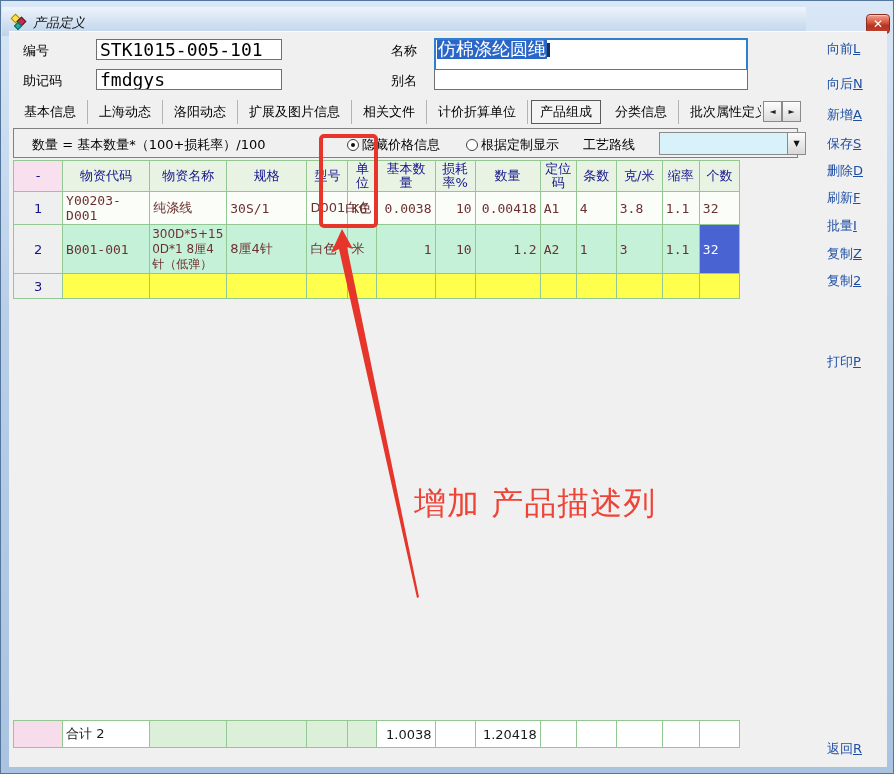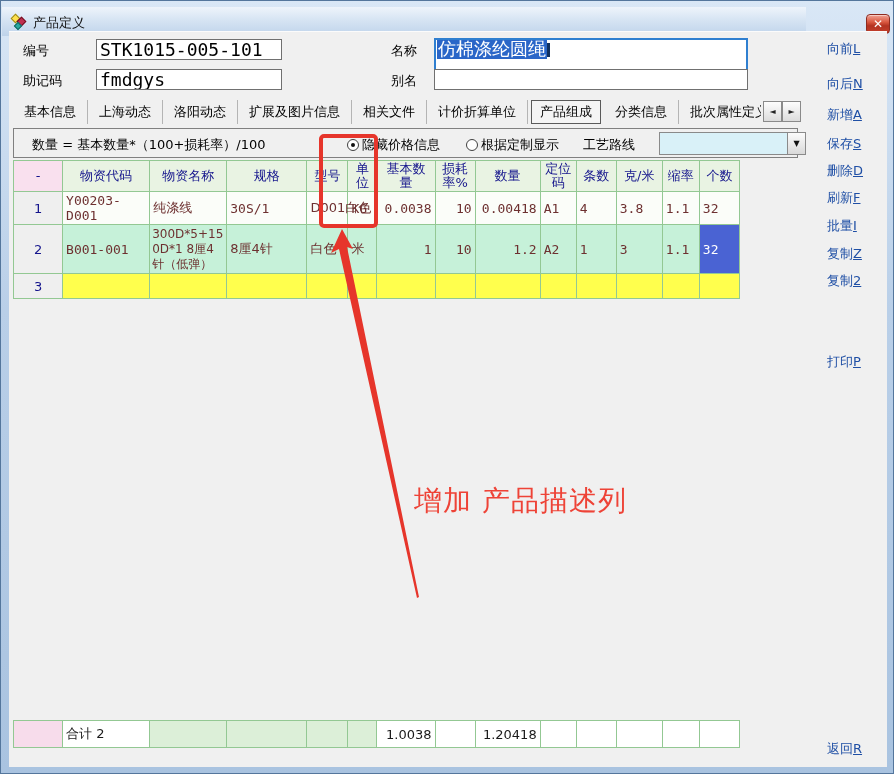--- a/index.html
+++ b/index.html
@@ -6,21 +6,21 @@
   html,body { background:#888; }
   body { font-family:"DejaVu Sans", sans-serif; }
 
   .window {
     position:relative; width:894px; height:774px;
     background:linear-gradient(180deg,#d9e7f6 0%,#b9cfe8 40%,#a9c3e0 100%);
     border:1px solid #54769c; overflow:hidden;
     font-size:13px; color:#000;
   }
   .titlebar { position:absolute; left:1px; top:6px; width:804px; height:29px;
-    background:linear-gradient(180deg,#eef4fb 0%,#d6e4f3 45%,#bed3ea 100%); }
+    background:linear-gradient(180deg,#eef4fb 0%,#d6e4f3 45%,#bed3ea 100%);font-style:italic; }
   .app-icon { position:absolute; left:9px; top:7px; width:17px; height:17px; }
   .app-icon i { position:absolute; display:block; }
   .ic1 { left:1px; top:1px; width:7px; height:7px; background:#ffe14d; border:1px solid #9a8a20; transform:rotate(45deg); }
   .ic2 { left:7px; top:4px; width:7px; height:7px; background:#c03050; border:1px solid #701020; transform:rotate(45deg); }
   .ic3 { left:4px; top:9px; width:6px; height:6px; background:#2aa8a0; border:1px solid #126860; transform:rotate(45deg); }
   .title-text { position:absolute; left:31px; top:7px; font-size:13px; color:#111; }
   .close-btn { position:absolute; left:864px; top:7px; width:24px; height:20px;
     background:linear-gradient(180deg,#f2a created 0%,#d0503c 100%);
     background:linear-gradient(180deg,#f0a396 0%,#d9573f 40%,#b33322 60%,#c4402c 100%);
     border:1px solid #8e2b20; border-radius:4px; color:#fff; font-weight:bold;
@@ -76,21 +76,21 @@
   td.wrap3 { word-break:break-all; line-height:15px; padding:1px 2px; font-size:12px; }
   td.selcell { background:#4a63d3 !important; color:#fff !important; }
   .sumgrid td { background:#fff; color:#1a1a1a; height:27px; }
   .sumgrid td.pink { background:#f7dceb; }
   .sumgrid td.green { background:#dcefd8; }
 
   .navlink { position:absolute; left:826px; font-size:13px; color:#1f4fa5; cursor:pointer; white-space:nowrap; }
   .navlink .u { text-decoration:underline; }
 
   .annot-svg { position:absolute; left:0; top:0; width:894px; height:774px; pointer-events:none; }
-  .annot-text { position:absolute; left:413px; top:481px; font-size:28px; color:#ee4337; letter-spacing:1px; pointer-events:none; }
+  .annot-text { position:absolute; left:413px; top:481px; font-size:32px; color:#ee4337; letter-spacing:1px; pointer-events:none; }
 </style>
 </head>
 <body>
 
 <div class="window">
 
   <div class="titlebar">
     <span class="app-icon">
         <i class="ic1"></i>
         <i class="ic2"></i>

